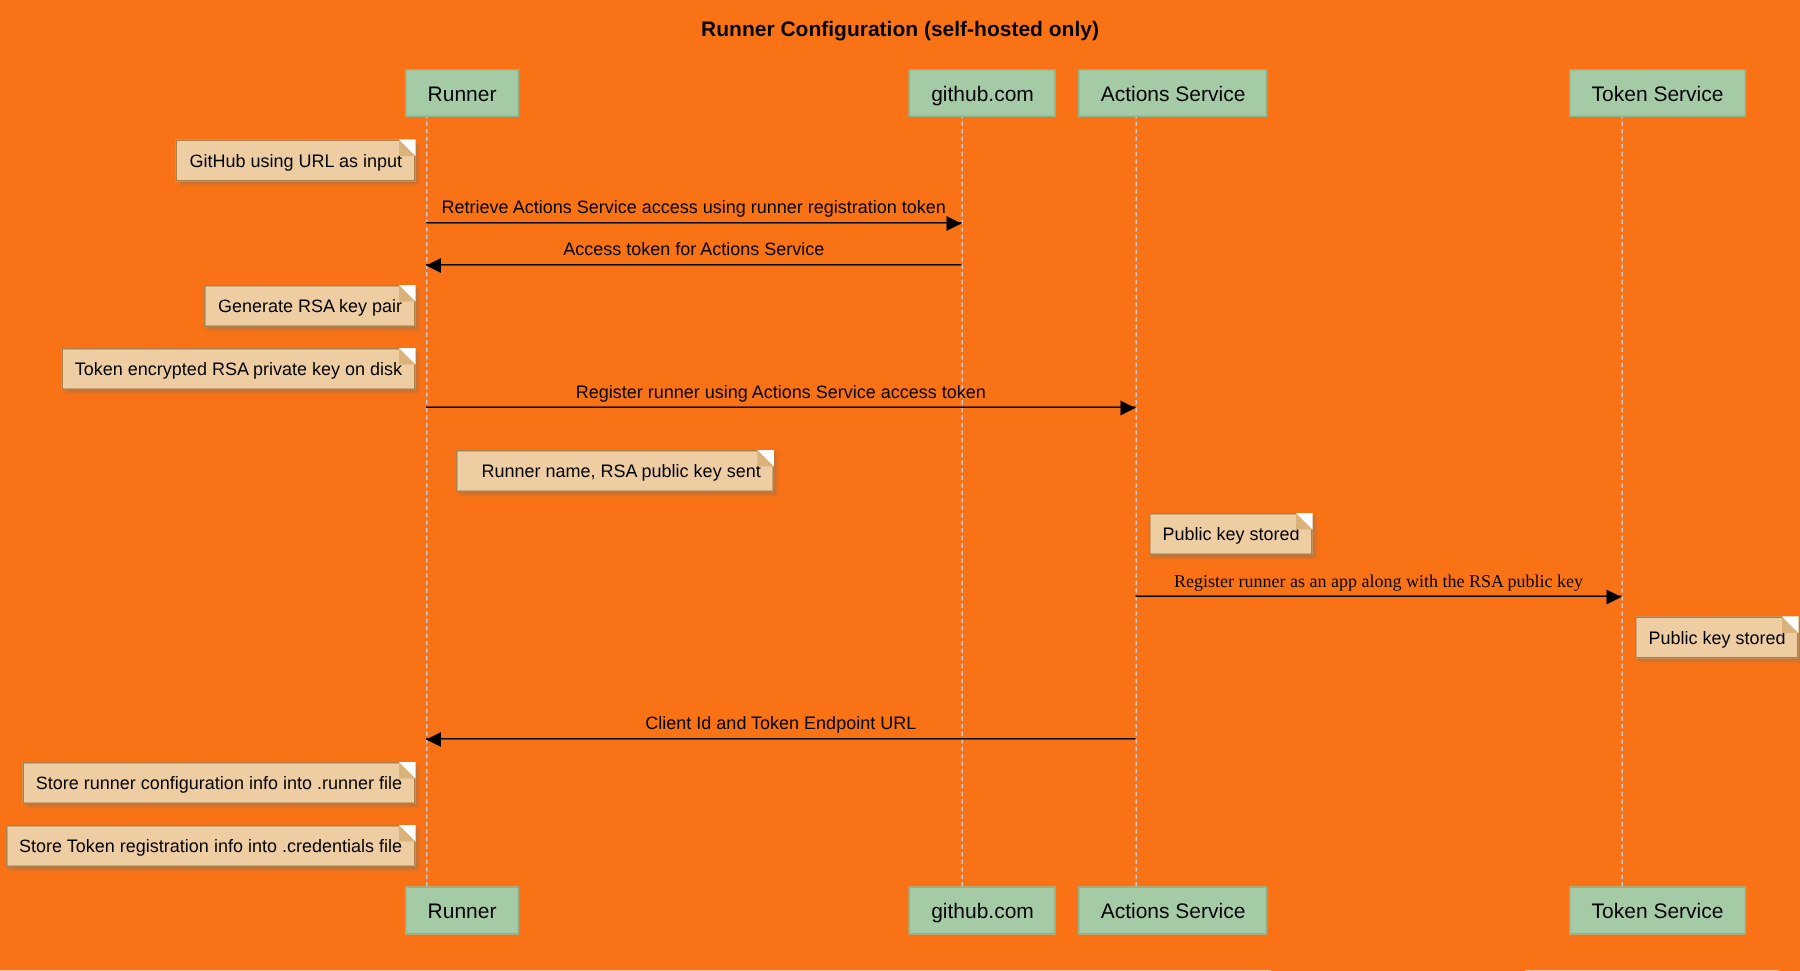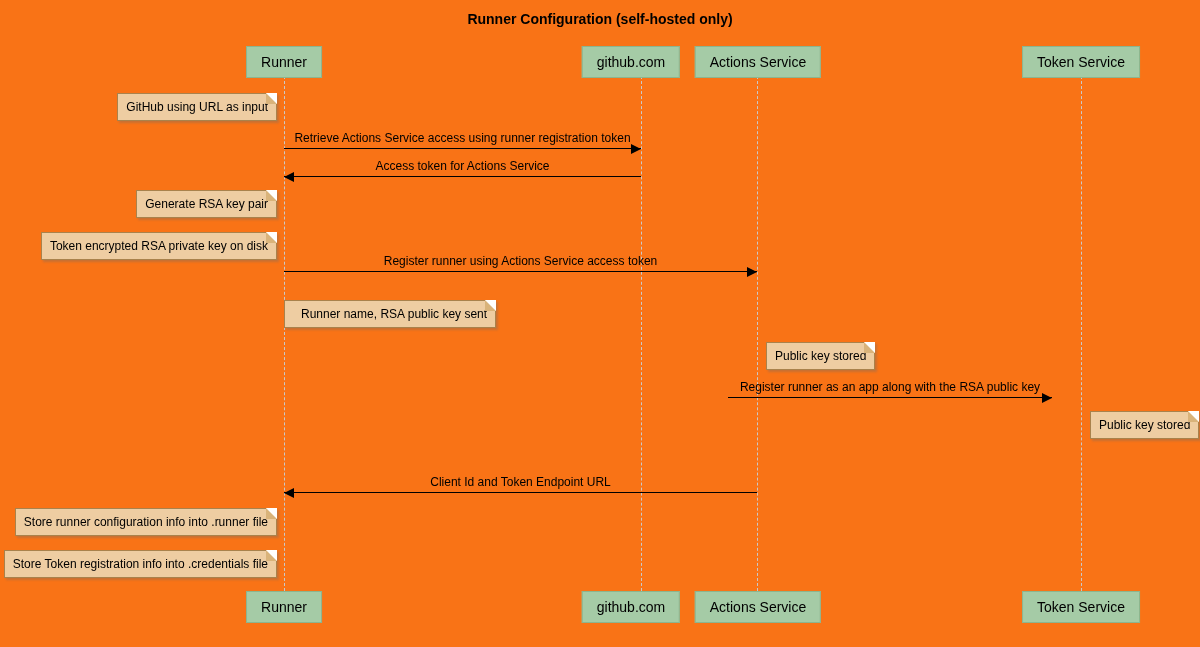--- a/index.html
+++ b/index.html
@@ -11,52 +11,52 @@
 
   .lifeline{position:absolute;width:0;top:76px;height:515px;
             border-left:1px dashed var(--lifeline,#c9c9c9);}
   .ll-runner{left:284px;} .ll-github{left:641px;}
   .ll-actions{left:757px;} .ll-token{left:1081px;}
 
   .participant{position:absolute;transform:translateX(-50%);
     background:var(--participant-fill,#a5cba6);
     border:1px solid var(--participant-border,#8cb58e);
     border-radius:0;height:30px;line-height:30px;padding:0 14px;
-    font-size:14px;white-space:nowrap;}
+    font-size:14px;white-space:nowrap;margin-left:24px;}
   .p-top{top:46px;} .p-bottom{top:591px;}
   .px-runner{left:284px;} .px-github{left:631px;}
   .px-actions{left:758px;} .px-token{left:1081px;}
 
   .message{position:absolute;}
   .msg-label{font-size:12px;text-align:center;padding-bottom:3px;
              line-height:14px;white-space:nowrap;}
   .msg-line{position:relative;height:0;border-top:1px solid var(--arrow,#000);}
   .head{position:absolute;top:-5px;width:0;height:0;
         border-top:5px solid transparent;border-bottom:5px solid transparent;}
   .head-right{right:0;border-left:10px solid var(--arrow,#000);}
   .head-left{left:0;border-right:10px solid var(--arrow,#000);}
 
   .m1{left:284px;width:357px;top:131px;}
   .m2{left:284px;width:357px;top:159px;}
   .m3{left:284px;width:473px;top:254px;}
-  .m4{left:728px;width:324px;top:380px;}
+  .m4{left:757px;width:324px;top:380px;font-family:Liberation Serif, serif;}
   .m5{left:757px;width:324px;top:449px;}
   .m6{left:284px;width:473px;top:475px;}
 
   .note{position:absolute;background:var(--note-fill,#eecda2);
         border:1px solid var(--note-border,#a9824c);
         font-size:12px;line-height:14px;padding:6px 8px;white-space:nowrap;
         box-shadow:2px 2px 2px rgba(110,110,110,0.35);}
   .note::after{content:'';position:absolute;top:-1px;right:-1px;
         border-style:solid;border-width:0 11px 11px 0;
         border-color:transparent #ffffff var(--note-fold,#d9b37a) transparent;}
   .n1{right:923px;top:93px;}
   .n2{right:923px;top:190px;}
   .n3{right:923px;top:232px;}
-  .n4{left:284px;top:300px;padding-left:16px;}
+  .n4{left:304px;top:300px;padding-left:16px;}
   .n5{left:766px;top:342px;}
   .n6{left:1090px;top:411px;}
   .n7{right:923px;top:508px;}
   .n8{right:923px;top:550px;}
 </style>
 </head>
 <body>
 
 <div class="diagram">
 

